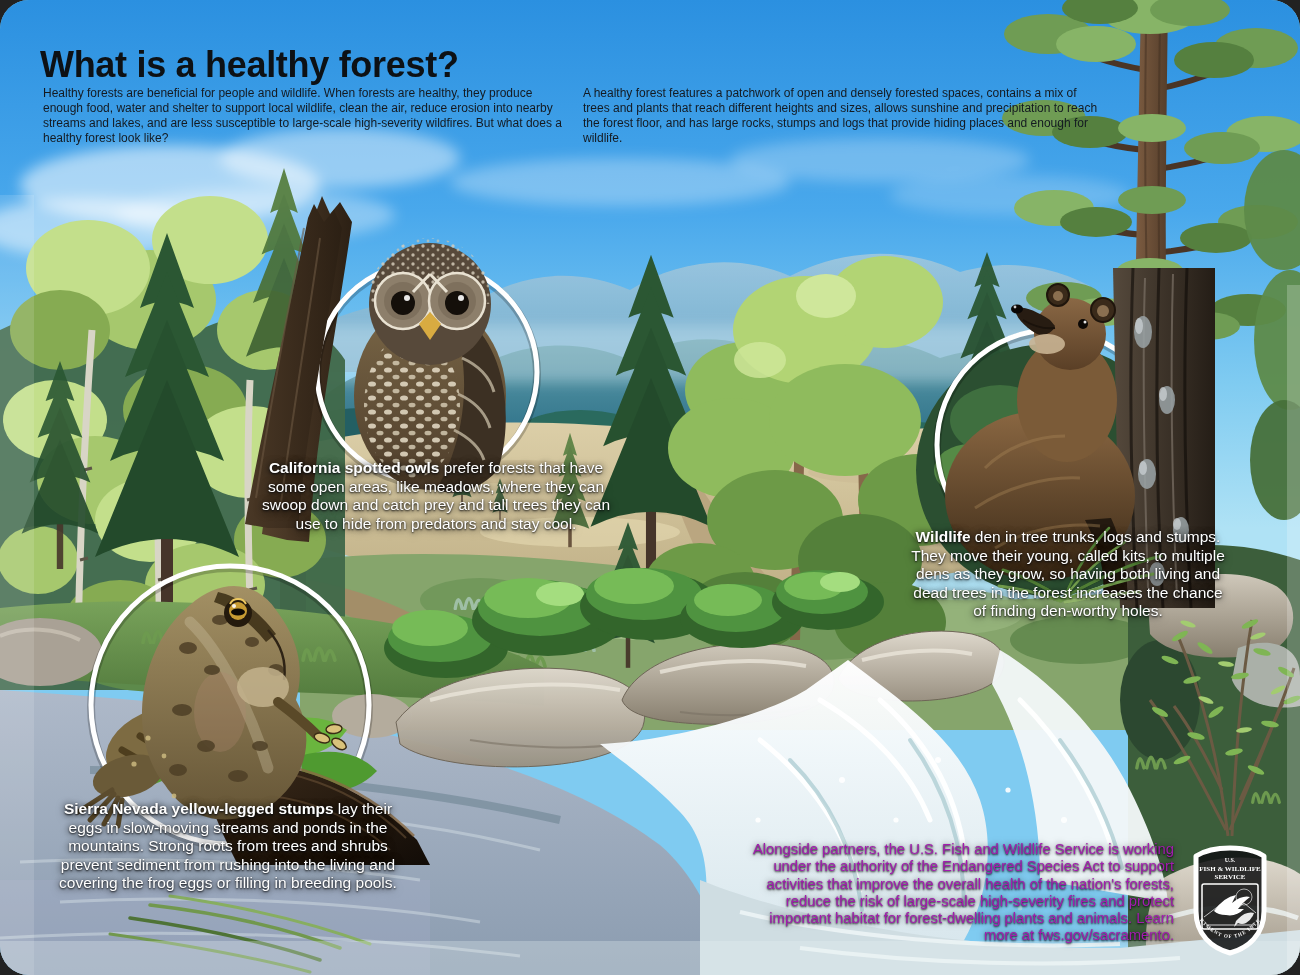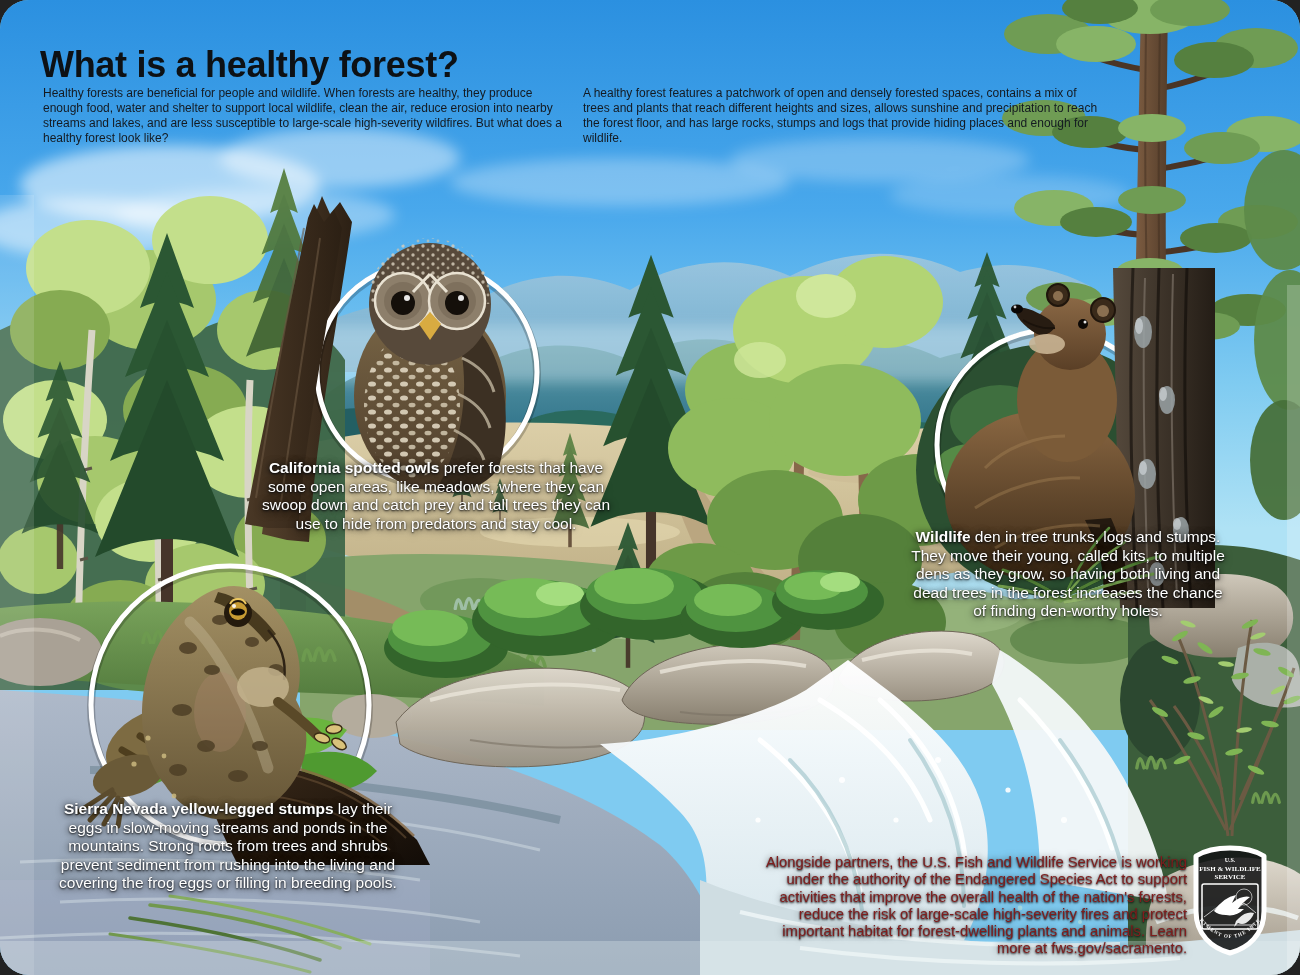--- a/index.html
+++ b/index.html
@@ -13,21 +13,21 @@
   .intro{width:522px;font-size:12px;line-height:1.24;color:#141a21;}
   .intro.left{left:43px;top:74px;}
   .intro.right{left:583px;top:74px;width:518px;}
   .caption{color:#fff;text-align:center;font-size:15.5px;line-height:1.2;margin:0;
            text-shadow:0 1px 2px rgba(8,10,12,.95),0 0 7px rgba(8,10,12,.65),0 2px 9px rgba(8,10,12,.5);padding-left:16px;}
   .caption .species{font-weight:bold;}
   .cap-owl{left:245px;top:459px;width:350px;}
   .cap-fisher{left:894px;top:528px;width:316px;}
   .cap-frog{left:38px;top:800px;width:348px;}
   .footer-text{left:742px;top:841px;width:432px;text-align:right;font-size:14.8px;line-height:1.17;
-           color:#7f1d1d;margin:13px;text-shadow:0 1px 2px rgba(8,10,12,.95),0 0 7px rgba(8,10,12,.6);}
+           color:#a21caf;margin:0;text-shadow:0 1px 2px rgba(8,10,12,.95),0 0 7px rgba(8,10,12,.6);}
   .logo{position:absolute;left:1186px;top:845px;z-index:6;}
   .lt{fill:#fff;font-family:"Liberation Serif",serif;font-weight:bold;text-anchor:middle;}
 </style>
 </head>
 <body>
 
 <div class="stage">
 
 <svg id="scene" width="1300" height="975" viewBox="0 0 1300 975">
   <defs>

